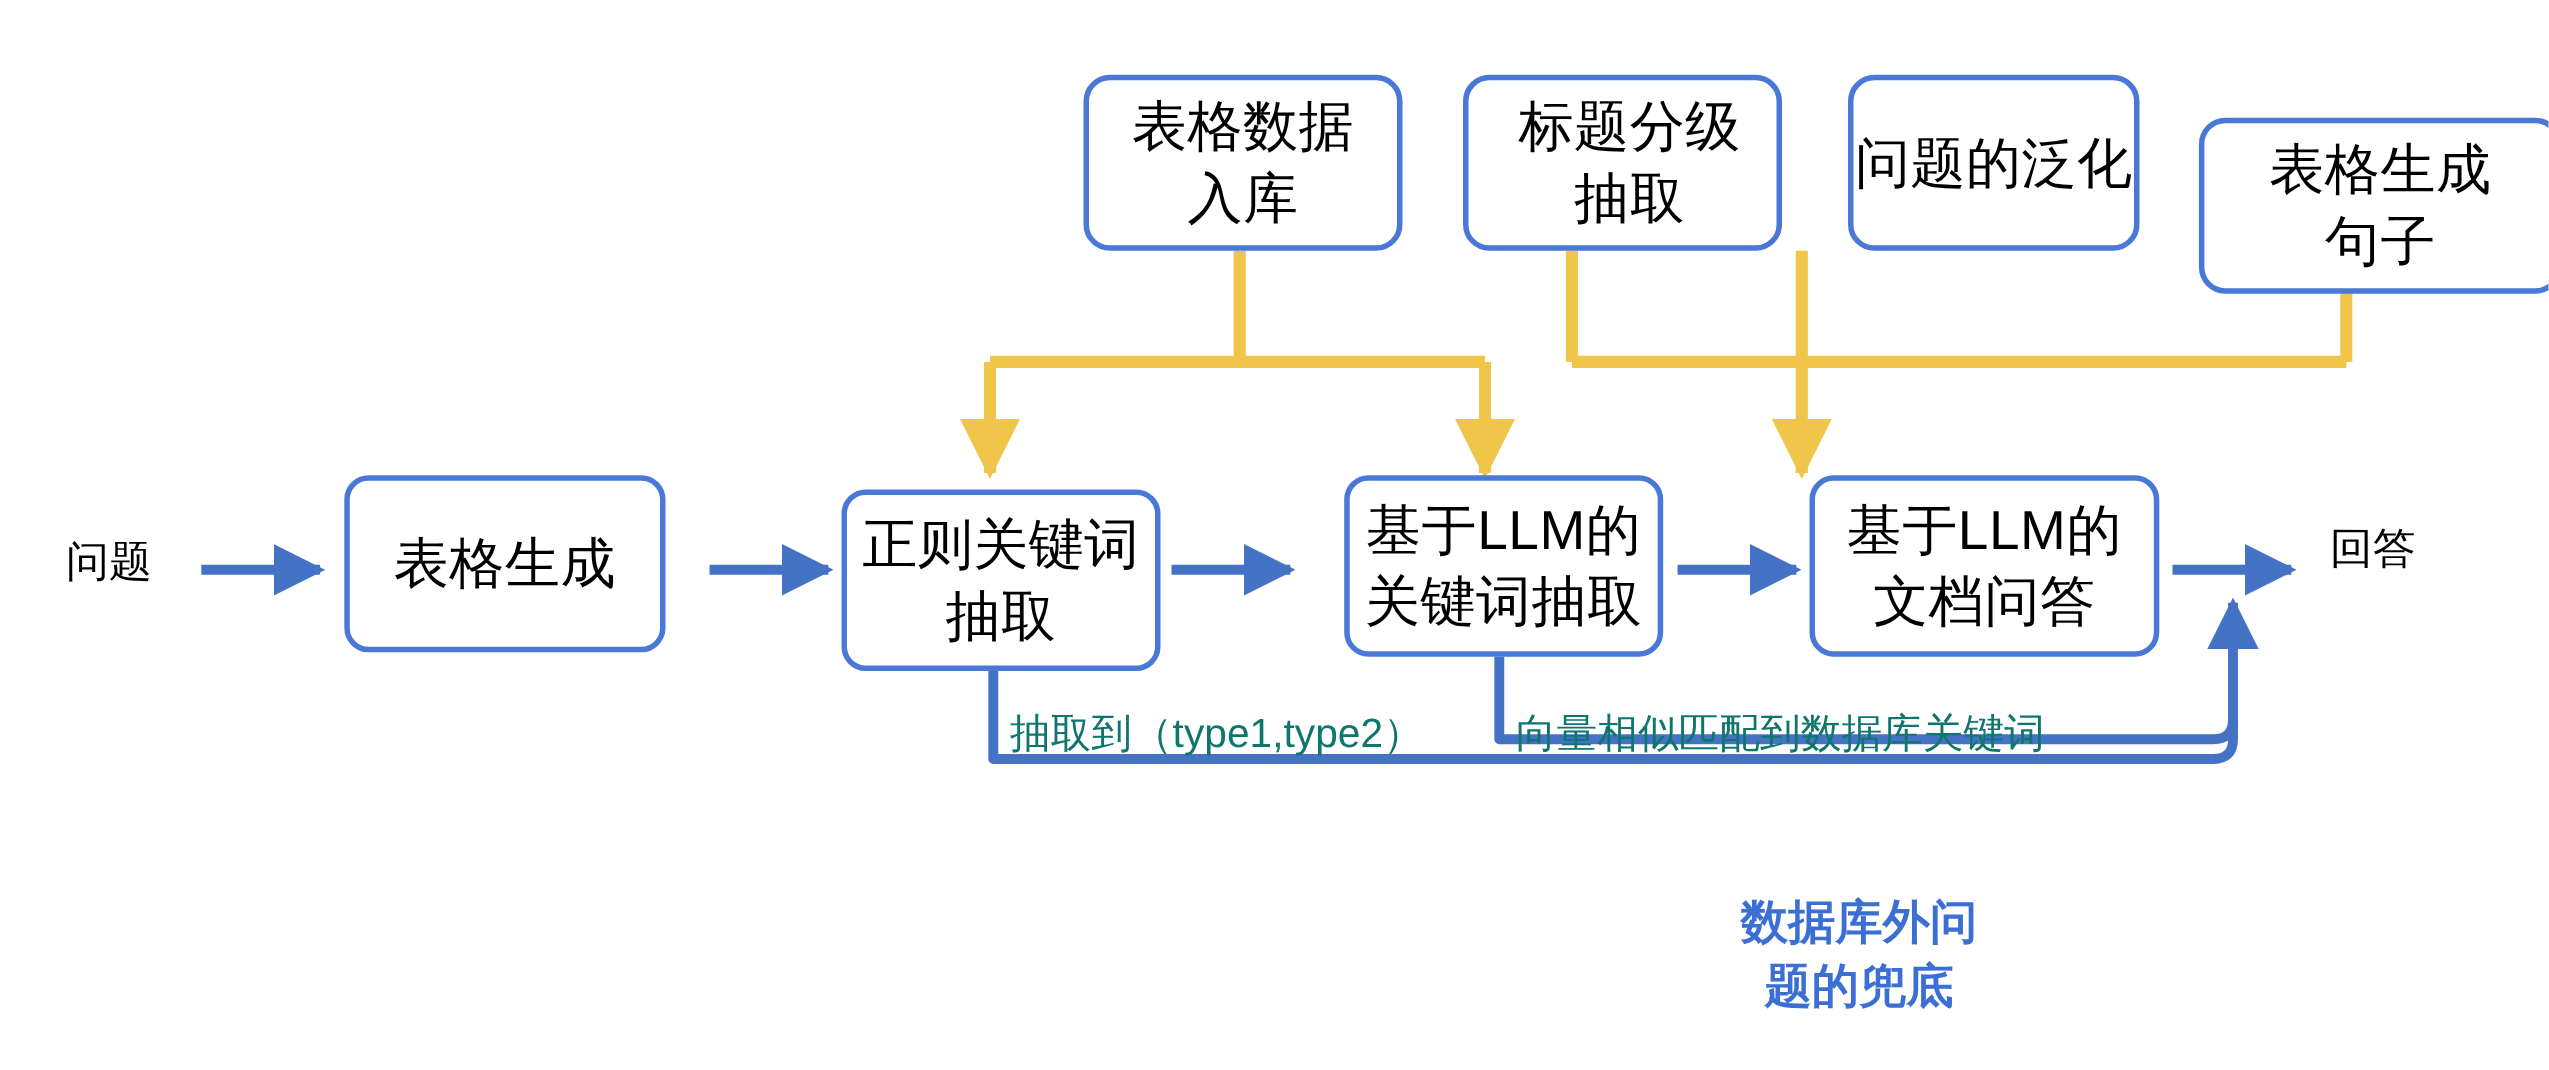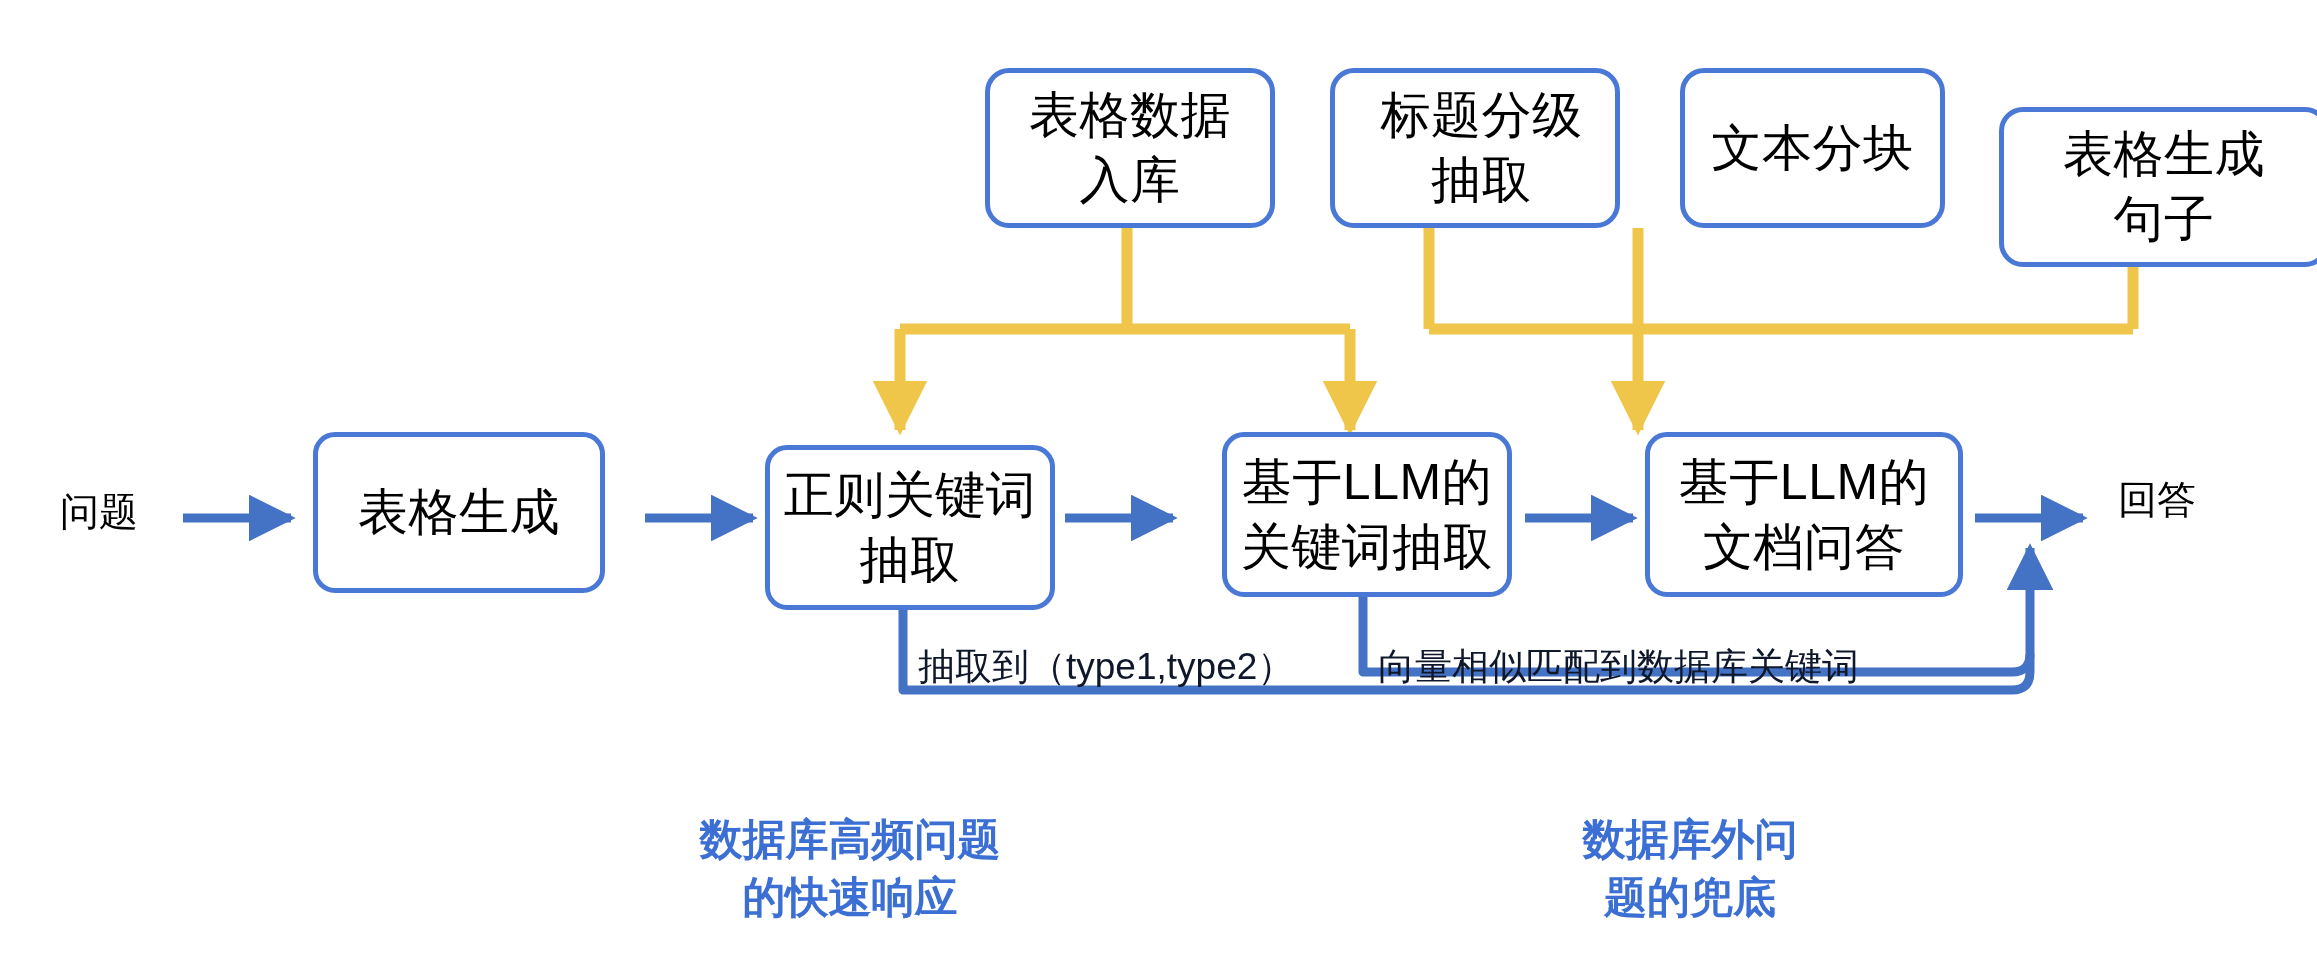--- a/index.html
+++ b/index.html
@@ -42,21 +42,21 @@
   .node.top { border-radius: 24px; }
   .plain-text {
     position: absolute;
     color: #000000;
     font-size: 39px;
     line-height: 1;
     white-space: nowrap;
   }
   .edge-label {
     position: absolute;
-    color: #0f172a;
+    color: #0f766e;
     font-size: 37px;
     line-height: 1;
     white-space: nowrap;
   }
   .caption {
     position: absolute;
     color: #3b6fd4;
     font-size: 43px;
     font-weight: bold;
     line-height: 1.35;
@@ -116,21 +116,21 @@
     <span>表格数据
 入库</span>
   </div>
 
   <div class="node top" style="left:1330px; top:68px; width:290px; height:160px;padding-left:13px;">
     <span>标题分级
 抽取</span>
   </div>
 
   <div class="node top" style="left:1680px; top:68px; width:265px; height:160px;">
-    <span>文本分块</span>
+    <span>问题的泛化</span>
   </div>
 
   <div class="node top" style="left:1999px; top:68px; width:330px; height:160px;margin-top:39px;">
     <span>表格生成
 句子</span>
   </div>
 
   <div class="plain-text" style="left:60px; top:492px;">问题</div>
 
   <div class="node" style="left:313px; top:432px; width:292px; height:161px;">
@@ -151,20 +151,18 @@
     <span>基于LLM的
 文档问答</span>
   </div>
 
   <div class="plain-text" style="left:2118px; top:480px;text-align:center;">回答</div>
 
   <div class="edge-label" style="left:918px; top:648px;">抽取到（type1,type2）</div>
 
   <div class="edge-label" style="left:1378px; top:648px;">向量相似匹配到数据库关键词</div>
 
-  <div class="caption" style="left:680px; top:810px; width:340px;">数据库高频问题
-的快速响应</div>
 
 
   <div class="caption" style="left:1540px; top:810px; width:300px;">数据库外问
 题的兜底</div>
 
 </div>
 
 </body></html>

